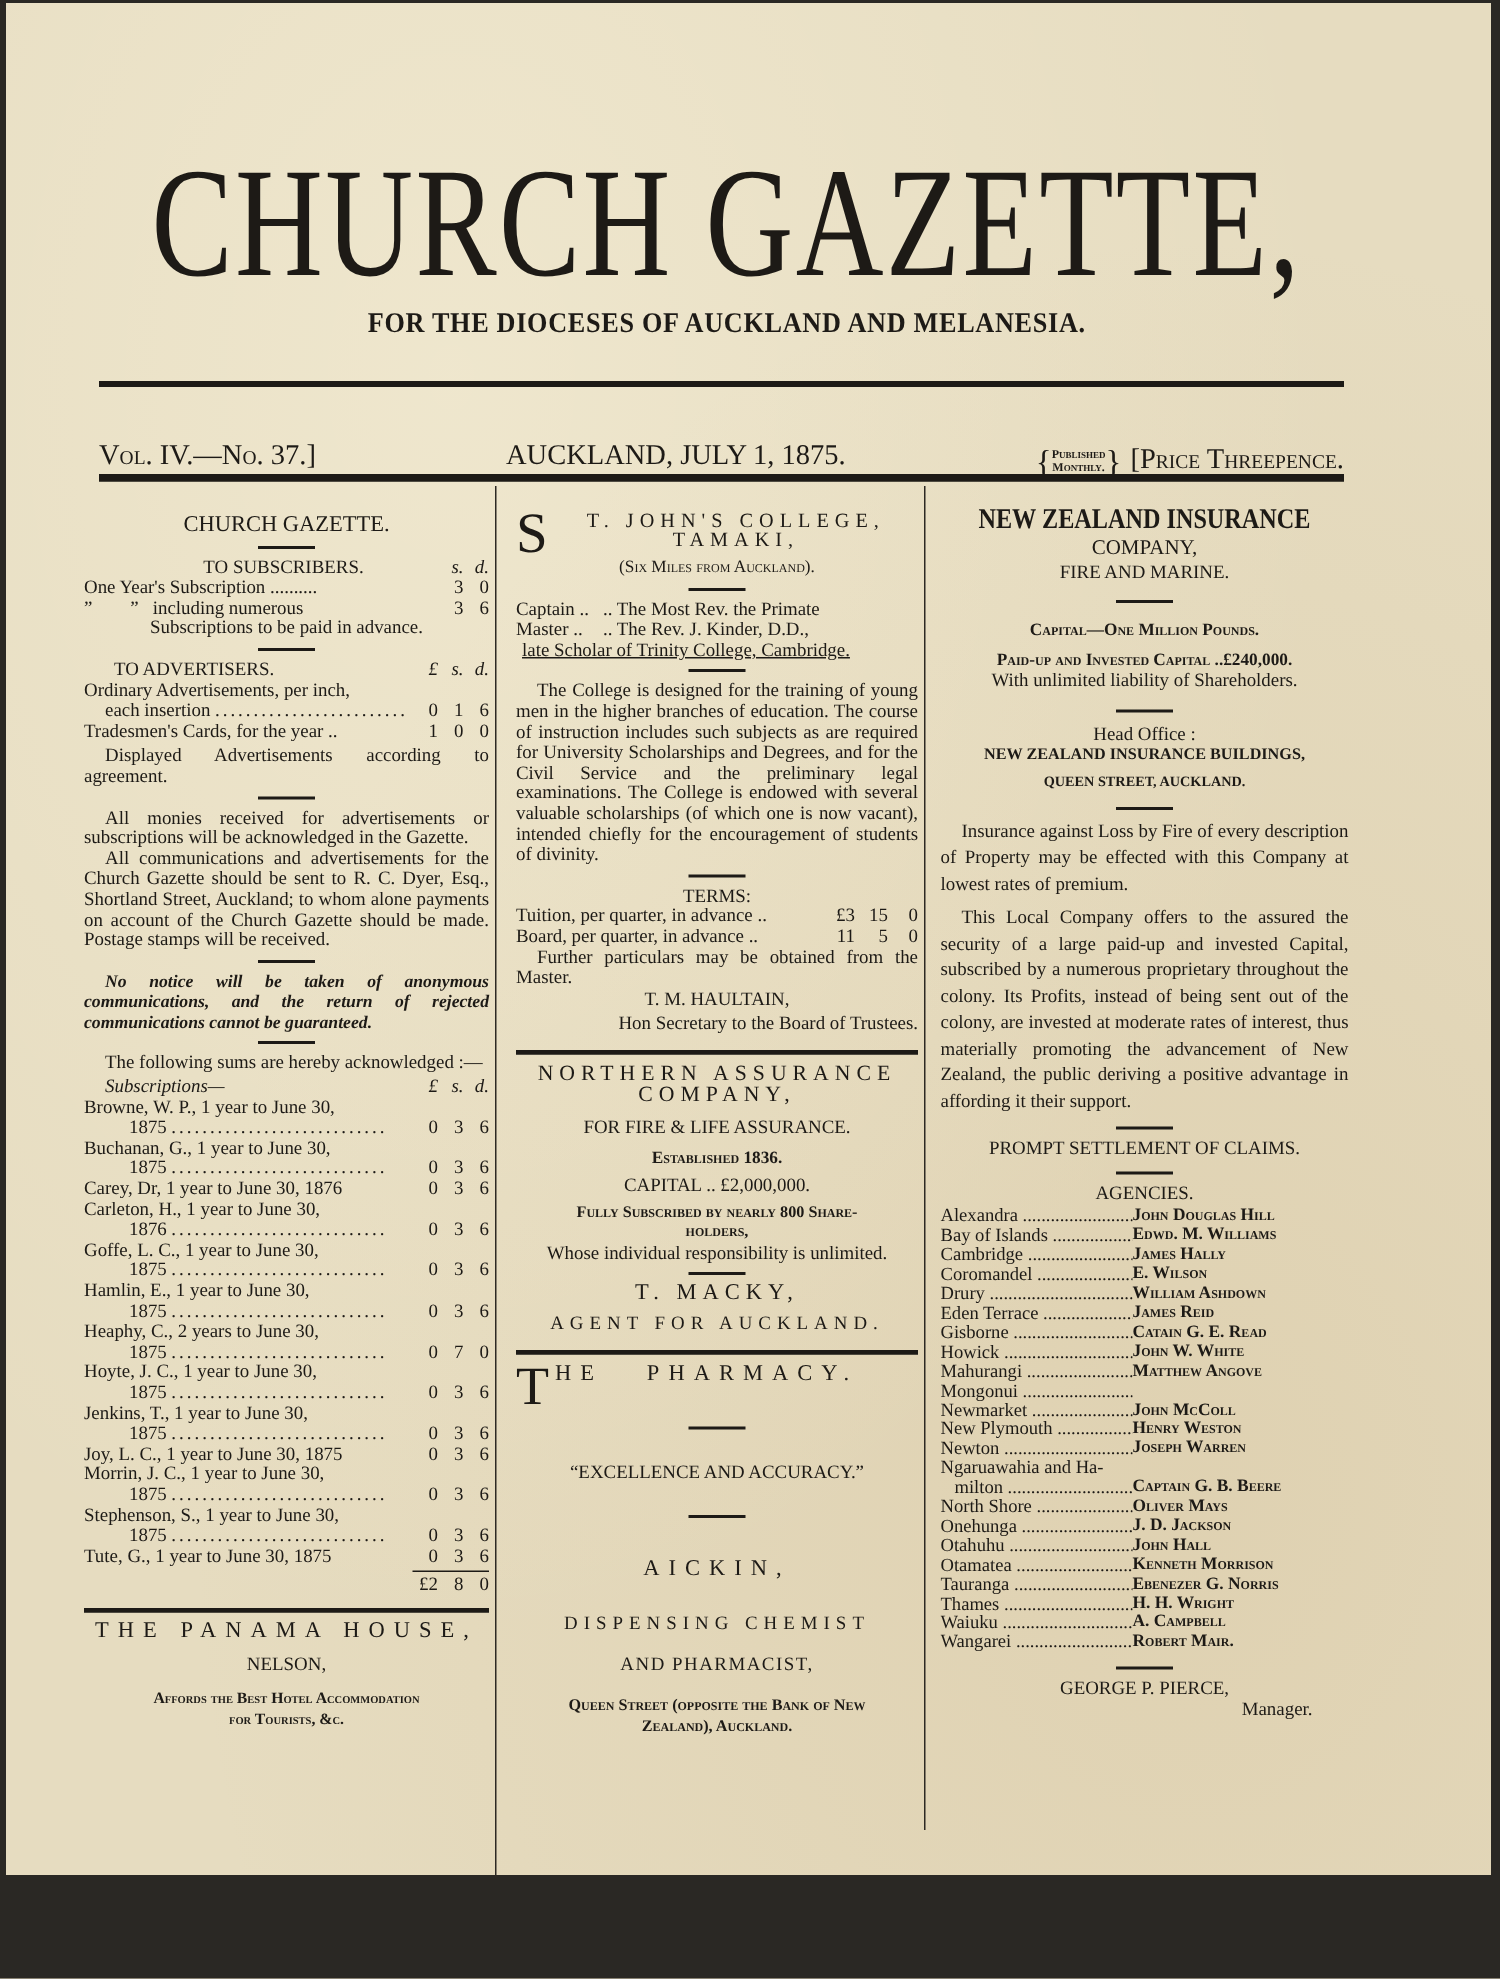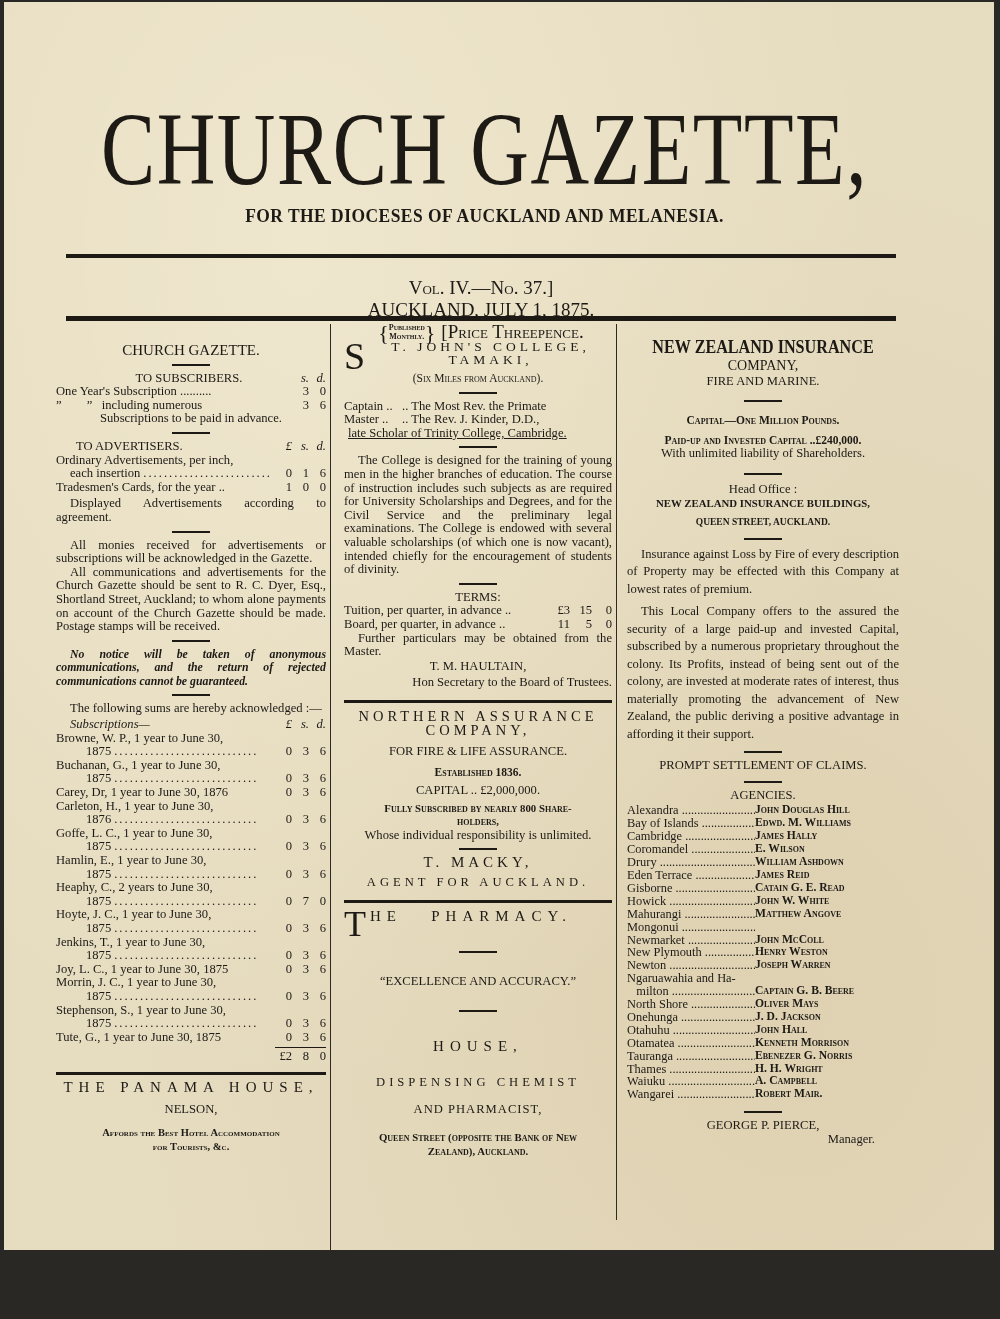--- a/index.html
+++ b/index.html
@@ -21,24 +21,23 @@
   }
   .mast-title {
     font-family:"Liberation Serif","DejaVu Serif",serif;
     font-size:104px; line-height:104px; letter-spacing:2px;
     transform:scaleX(0.78); transform-origin:center top;
     display:block; white-space:nowrap; font-weight:normal; margin-left:-120px; margin-right:-120px;
   }
   .mast-sub { font-size:19px; font-weight:bold; letter-spacing:0.5px; margin-top:4px; transform:scaleX(0.92); }
   .rule-double { position:absolute; left:62px; width:830px; height:3px; background:#1d1a16; border-bottom:1px solid #1d1a16; }
   .dateline {
-    position:absolute; left:62px; top:275px; width:830px; height:28px;
-    display:flex; justify-content:space-between; align-items:center;
+    position:absolute; left:62px; top:291px; width:830px; height:28px;
+    display:flex; justify-content:space-between; 
     font-size:19px;
-    flex-direction:column;
   }
   .dateline .pub { font-size:8px; line-height:9px; text-align:center; display:inline-flex; align-items:center; font-variant:small-caps; font-weight:bold; }
   .dateline .pub .brace { font-size:22px; font-weight:normal; }
   .sc { font-variant:small-caps; }
   .col {
     position:absolute; top:330px; font-size:12.6px; line-height:13.6px;
   }
   .col1 { left:52px; width:270px; }
   .col2 { left:340px; width:268px; }
   .col3 { left:623px; width:272px; }
@@ -398,21 +397,21 @@
 
     <div>
       <div style="margin-top:6px;font-size:15px;line-height:15px;">
         <span class="dropcap" style="font-size:36px;line-height:30px;">T</span>
         <span class="bigspaced" style="white-space:pre;">HE   PHARMACY.</span>
       </div>
       <div style="clear:both;height:6px;"></div>
       <div class="short-rule"></div>
       <div class="center" style="margin-top:22px;">“EXCELLENCE AND ACCURACY.”</div>
       <div class="short-rule" style="margin-top:22px;"></div>
-      <div class="center bigspaced" style="font-size:15px;margin-top:28px;">HOUSE,</div>
+      <div class="center bigspaced" style="font-size:15px;margin-top:28px;">AICKIN,</div>
       <div class="center spaced" style="margin-top:22px;">DISPENSING CHEMIST</div>
       <div class="center spaced" style="margin-top:14px;letter-spacing:1px;">AND PHARMACIST,</div>
       <div class="center sc bold" style="margin-top:14px;font-size:10.8px;">Queen Street (opposite the Bank of New</div>
       <div class="center sc bold" style="font-size:10.8px;">Zealand), Auckland.</div>
     </div>
   </div>
 
   <div class="col col3">
     <div>
       <div class="center bold" style="font-size:19px;line-height:20px;margin-top:5px;transform:scaleX(0.85);">NEW ZEALAND INSURANCE</div>

